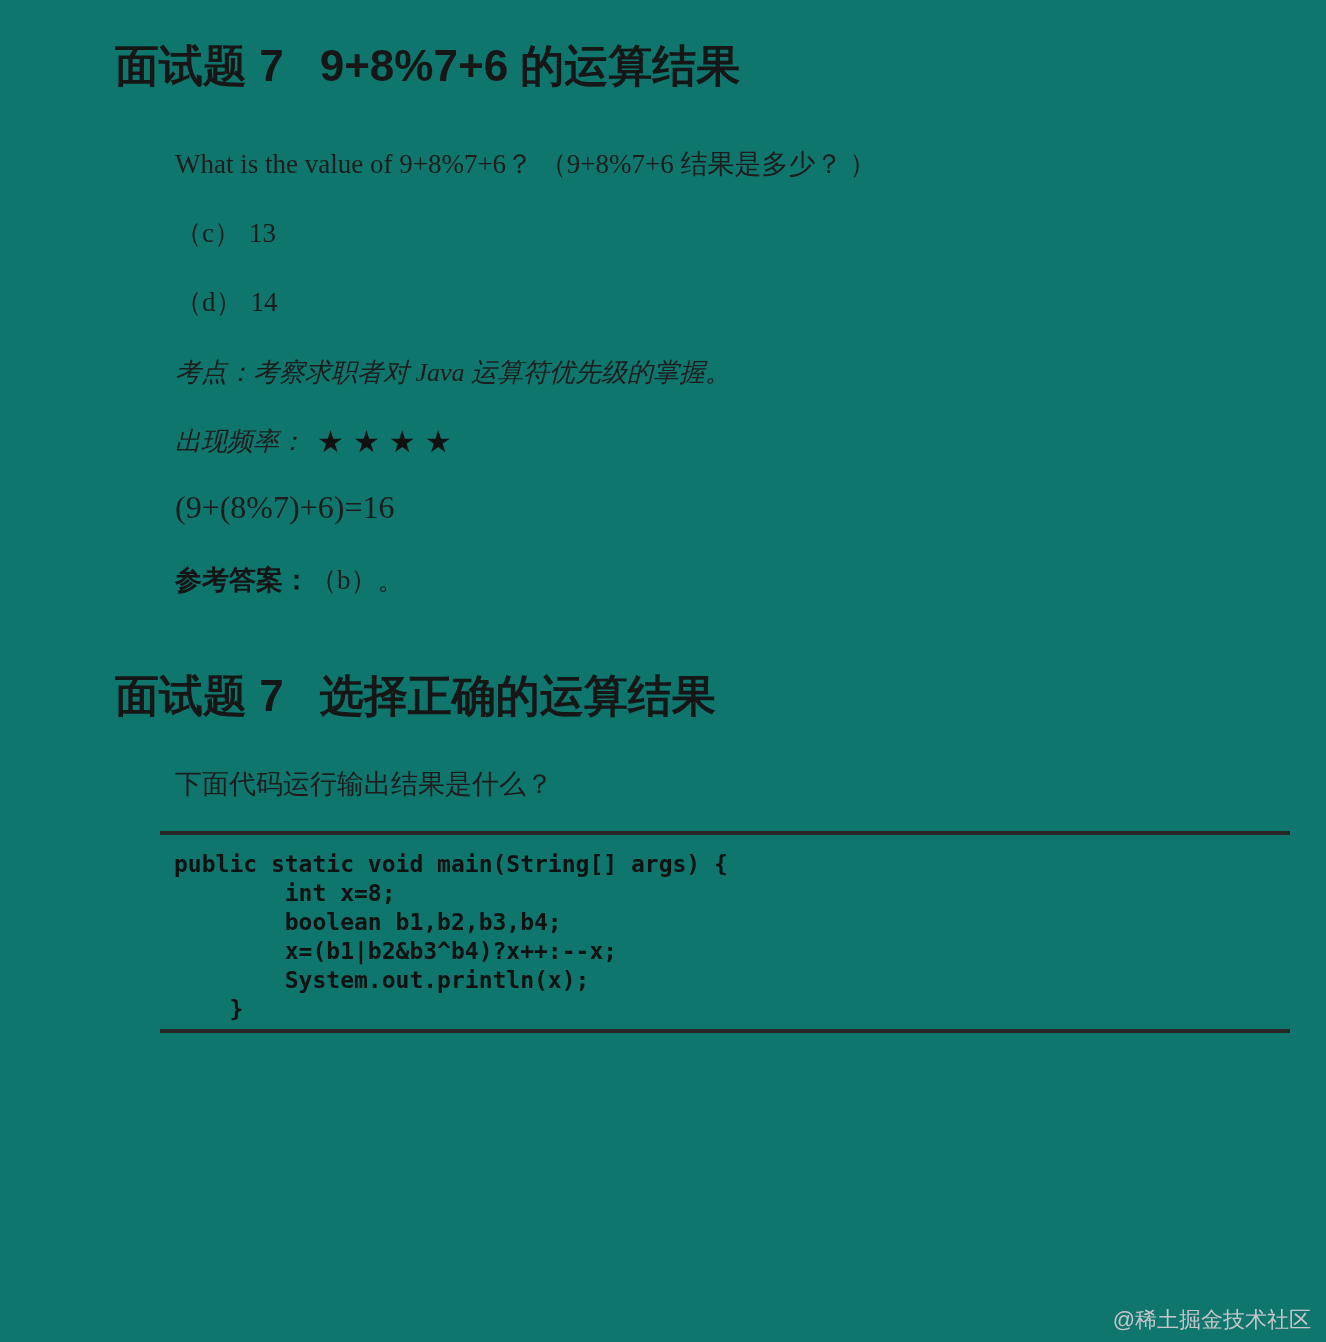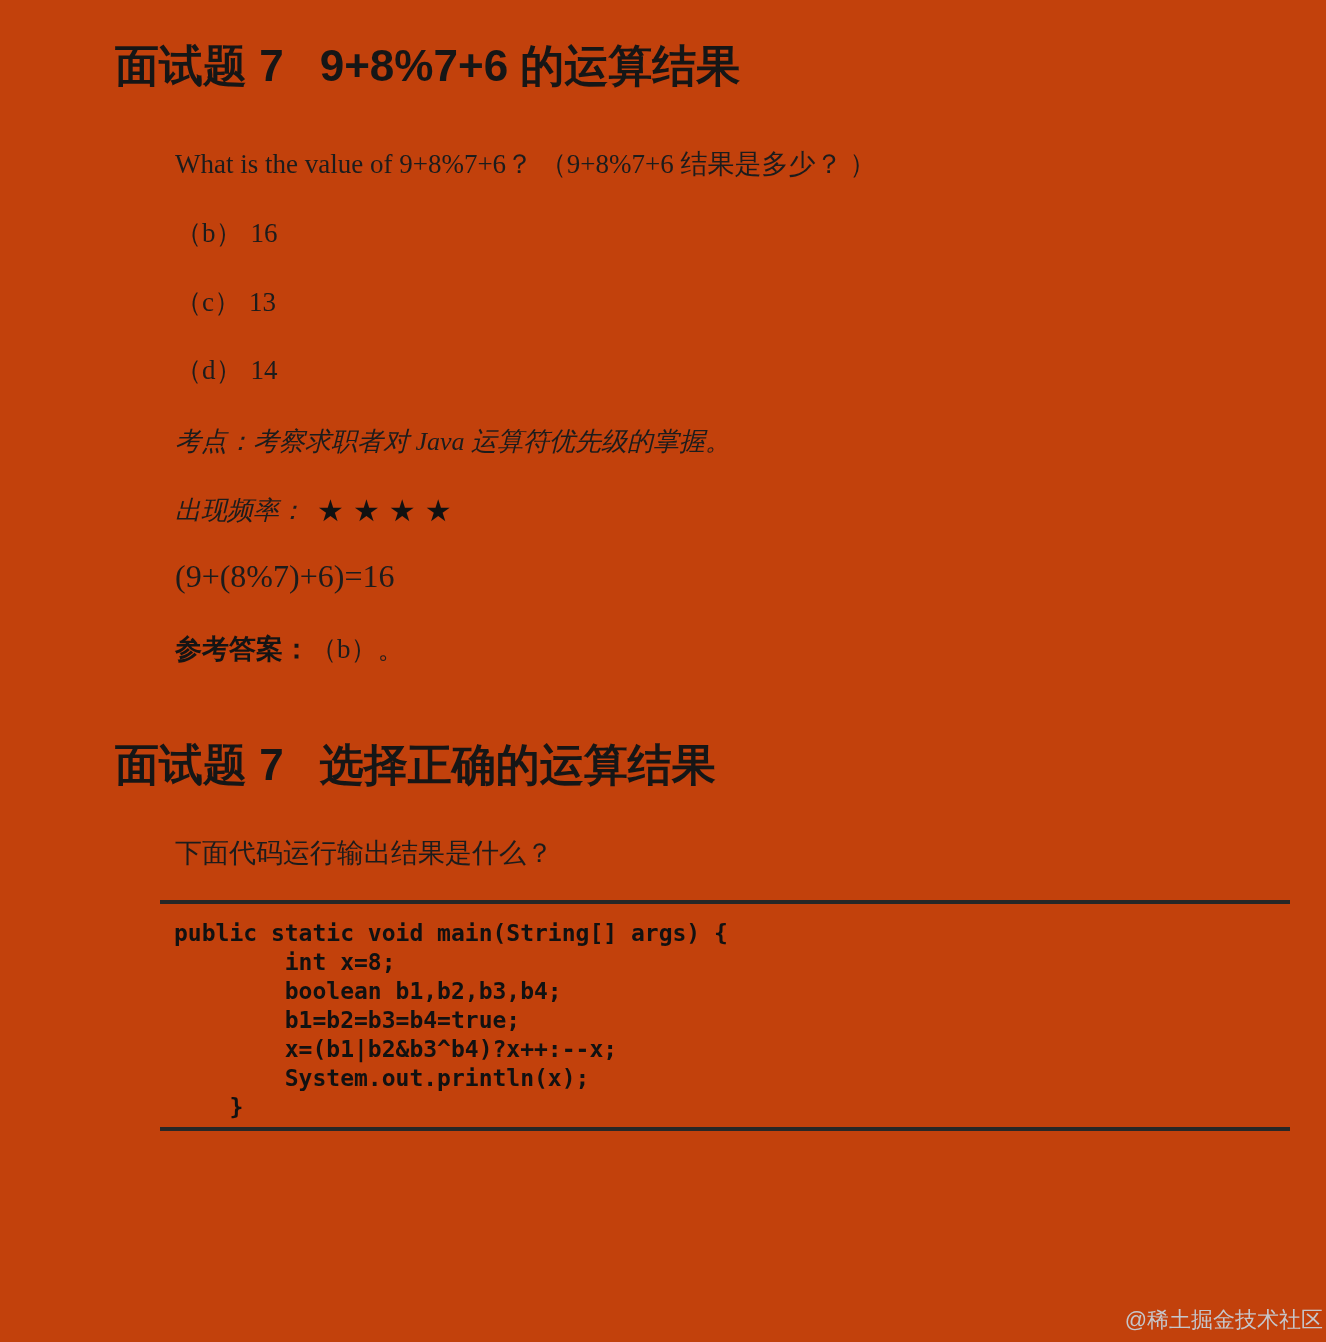--- a/index.html
+++ b/index.html
@@ -2,21 +2,21 @@
 <html><head>
 <meta charset="utf-8">
 <style>
   * { margin: 0; padding: 0; box-sizing: border-box; }
   html, body { background: #ffffff; }
   body { width: 1326px; font-family: "Liberation Serif", serif; }
   .page {
     position: relative;
     width: 1326px;
     height: 1342px;
-    background: #c2410c;
+    background: #0f766e;
     color: #1c1c1c;
     overflow: hidden;
   }
   .q-heading {
     font-family: "Liberation Sans", sans-serif;
     font-weight: bold;
     font-size: 44px;
     line-height: 1.2;
     margin-left: 115px;
     color: #161616;
@@ -72,44 +72,41 @@
     font-family: "DejaVu Sans Mono", monospace;
     font-size: 23px;
     line-height: 29px;
     font-weight: bold;
     white-space: pre;
     color: #111111;
   }
 
   .watermark {
     position: absolute;
-    right: 3px;
+    right: 15px;
     bottom: 7px;
     font-family: "Liberation Sans", sans-serif;
     font-size: 22px;
     color: #c6c6ca;
   }
 </style>
 </head>
 <body>
 
 <div class="page">
 
   <h1 class="q-heading" id="q7-heading">
     <span>面试题 7</span><span class="h-title">9+8%7+6 的运算结果</span>
   </h1>
 
   <p class="body-text indent question-q7">What is the value of 9+8%7+6？ （9+8%7+6 结果是多少？ ）</p>
 
   <div>
 
 
-      <p class="body-text indent option">
-        <span>（b）</span><span class="opt-val">16</span>
-      </p>
 
       <p class="body-text indent option">
         <span>（c）</span><span class="opt-val">13</span>
       </p>
 
       <p class="body-text indent option">
         <span>（d）</span><span class="opt-val">14</span>
       </p>
     </div>
 
@@ -135,21 +132,20 @@
   <p class="body-text indent question-q8">下面代码运行输出结果是什么？</p>
 
   <div class="codeblock">
 
       <div class="code-line">public static void main(String[] args) {</div>
 
       <div class="code-line">        int x=8;</div>
 
       <div class="code-line">        boolean b1,b2,b3,b4;</div>
 
-      <div class="code-line">        b1=b2=b3=b4=true;</div>
 
       <div class="code-line">        x=(b1|b2&amp;b3^b4)?x++:--x;</div>
 
       <div class="code-line">        System.out.println(x);</div>
 
       <div class="code-line">    }</div>
     </div>
 
   <div class="watermark">@稀土掘金技术社区</div>
 

